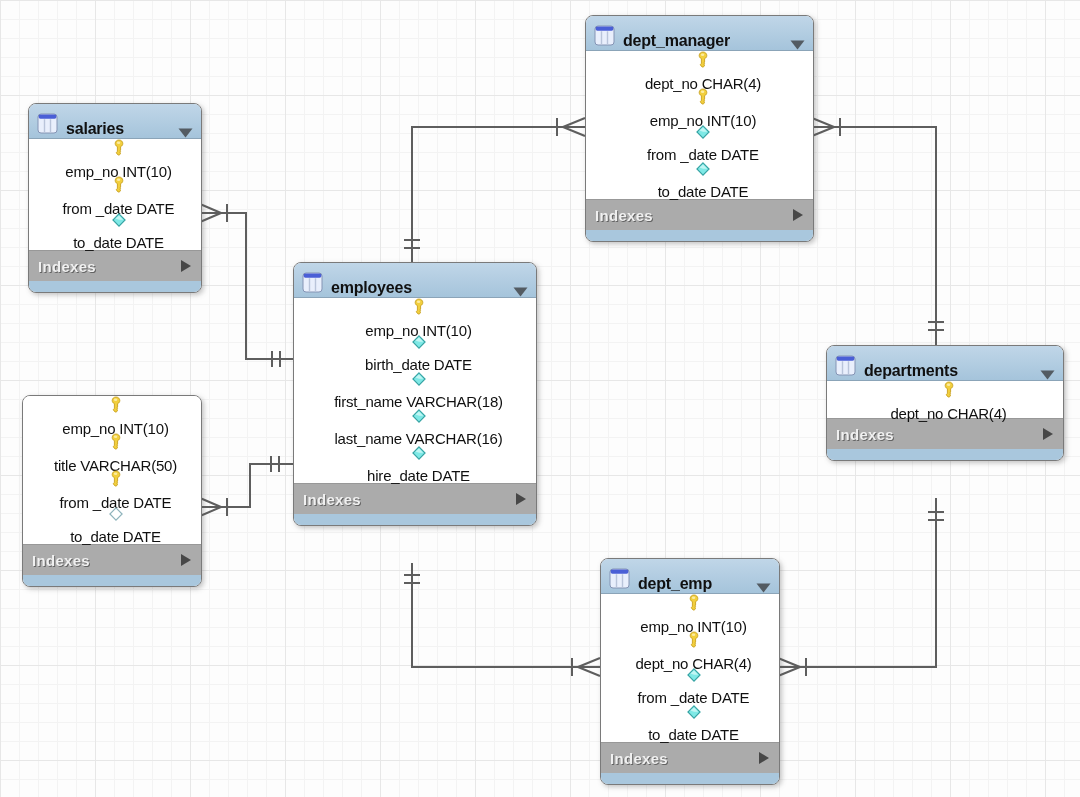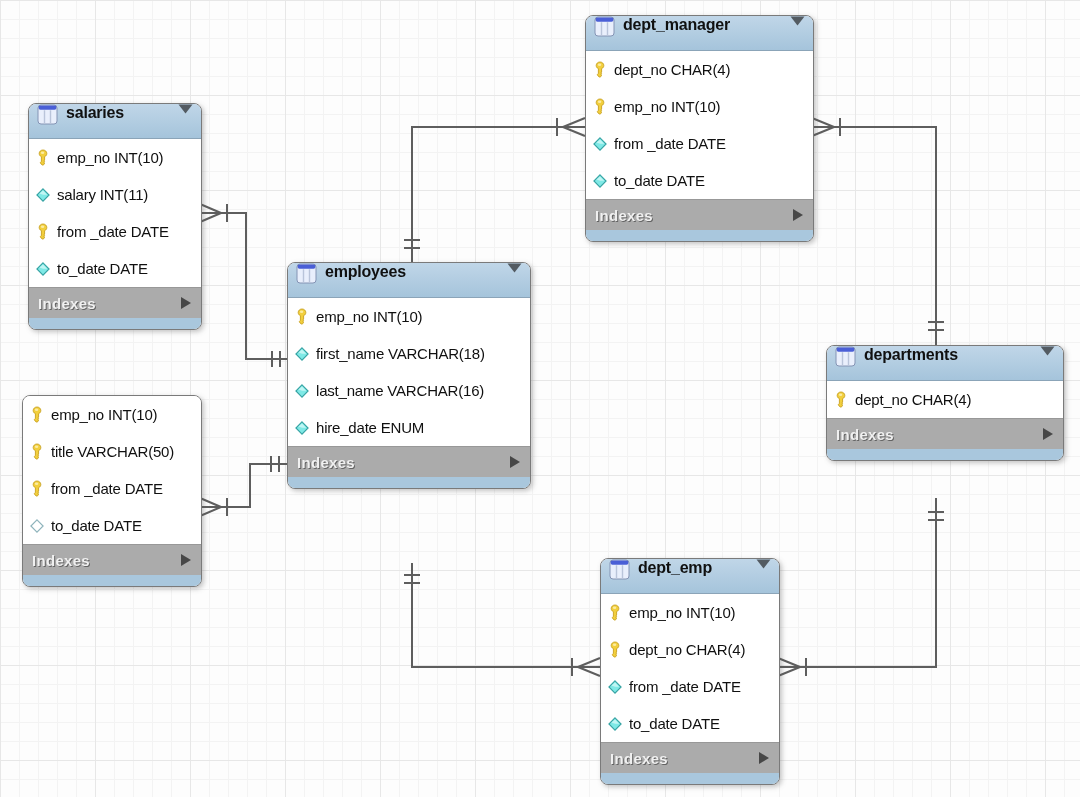--- a/index.html
+++ b/index.html
@@ -15,30 +15,30 @@
   }
   svg.connectors{position:absolute;left:0;top:0;z-index:1;}
   .connectors path{stroke:#5e5e5e;stroke-width:2;fill:none;}
   .table{
     position:absolute;z-index:2;
     border:1px solid #7a7a7a;border-radius:8px;overflow:hidden;
     box-shadow:2px 2px 5px rgba(90,90,90,.35);
     background:#fff;
   }
   .thead{
-    height:34px;display:flex;align-items:flex-start;gap:8px;padding:0 8px;
+    height:34px;display:flex;align-items:flex-end;gap:8px;padding:0 8px;
     background:linear-gradient(#c0d6e8,#a5c4db);
     border-bottom:1px solid #8ba4b8;
   }
   .tname{font-weight:bold;font-size:16px;color:#101010;letter-spacing:-0.2px;white-space:nowrap;}
   .collapse{margin-left:auto;display:flex;align-items:center;}
   .tbody{background:#fff;}
   .trow{
     height:37px;display:flex;align-items:center;gap:7px;padding-left:7px;
-    font-size:15px;color:#101010;letter-spacing:-0.2px;white-space:nowrap;
+    font-size:15px;color:#101010;letter-spacing:-0.2px;white-space:nowrap;flex-direction:column;
   }
   .cicon{width:14px;display:flex;justify-content:center;align-items:center;flex:none;}
   .tfoot{
     height:30px;background:#ababab;display:flex;align-items:center;padding:0 9px;
     border-top:1px solid #989898;
   }
   .findex{
     font-weight:bold;font-size:15px;color:#f0f0f0;
     text-shadow:1px 1px 0 rgba(95,95,95,.95);letter-spacing:.3px;
   }
@@ -103,29 +103,20 @@
           <span class="cicon">
             <svg width="12" height="17" viewBox="0 0 12 17">
               <path d="M6 1 C3.8 1 2.2 2.6 2.2 4.5 C2.2 5.9 3.1 7.1 4.4 7.7 L4.4 12.3 L3.3 13.7 L4.5 15.5 L6 16.2 L7.6 14.8 L6.9 13.8 L7.7 12.9 L6.9 12 L7.6 11 L7.6 7.7 C8.9 7.1 9.8 5.9 9.8 4.5 C9.8 2.6 8.2 1 6 1 Z" fill="#f2cf3d" stroke="#c79f1e" stroke-width="0.9"></path>
               <ellipse cx="5.6" cy="3.7" rx="1.7" ry="1.2" fill="#fbeca2"></ellipse>
             </svg>
           </span>
           <span>emp_no INT(10)</span>
         </div>
         <div class="trow">
           <span class="cicon">
-            <svg width="14" height="14" viewBox="0 0 14 14">
-              <polygon points="7,0.9 13.1,7 7,13.1 0.9,7" fill="#7fe9e6" stroke="#35a3a3" stroke-width="1.1"></polygon>
-              <polygon points="7,2.6 11.2,6.8 7,6.8 3.4,5.6" fill="#cdf8f6" opacity="0.85"></polygon>
-            </svg>
-          </span>
-          <span>salary INT(11)</span>
-        </div>
-        <div class="trow">
-          <span class="cicon">
             <svg width="12" height="17" viewBox="0 0 12 17">
               <path d="M6 1 C3.8 1 2.2 2.6 2.2 4.5 C2.2 5.9 3.1 7.1 4.4 7.7 L4.4 12.3 L3.3 13.7 L4.5 15.5 L6 16.2 L7.6 14.8 L6.9 13.8 L7.7 12.9 L6.9 12 L7.6 11 L7.6 7.7 C8.9 7.1 9.8 5.9 9.8 4.5 C9.8 2.6 8.2 1 6 1 Z" fill="#f2cf3d" stroke="#c79f1e" stroke-width="0.9"></path>
               <ellipse cx="5.6" cy="3.7" rx="1.7" ry="1.2" fill="#fbeca2"></ellipse>
             </svg>
           </span>
           <span>from _date DATE</span>
         </div>
         <div class="trow">
           <span class="cicon">
             <svg width="14" height="14" viewBox="0 0 14 14">
@@ -189,21 +180,21 @@
       <span class="findex">Indexes</span>
       <span class="farrow">
           <svg width="12" height="14" viewBox="0 0 12 14">
             <polygon points="1,1 11,7 1,13" fill="#474747"></polygon>
           </svg>
         </span>
     </div>
     <div class="tstrip"></div>
   </div>
 
-  <div class="table" style="left:287px;top:262px;width:242px">
+  <div class="table" style="left:293px;top:262px;width:242px">
     <div class="thead">
       <span class="ticon"><svg width="21" height="21" viewBox="0 0 21 21">
             <rect x="1" y="1" width="19" height="19" rx="3" fill="#e9effc" stroke="#8494b4"></rect>
             <rect x="1.6" y="1.6" width="17.8" height="4.2" rx="1.8" fill="#4a5fd6"></rect>
             <line x1="7.5" y1="6.2" x2="7.5" y2="19.4" stroke="#b9c4da" stroke-width="1.4"></line>
             <line x1="13.5" y1="6.2" x2="13.5" y2="19.4" stroke="#b9c4da" stroke-width="1.4"></line>
           </svg></span>
       <span class="tname">employees</span>
       <span class="collapse">
           <svg width="15" height="10" viewBox="0 0 15 10">
@@ -221,39 +212,48 @@
           </span>
           <span>emp_no INT(10)</span>
         </div>
         <div class="trow">
           <span class="cicon">
             <svg width="14" height="14" viewBox="0 0 14 14">
               <polygon points="7,0.9 13.1,7 7,13.1 0.9,7" fill="#7fe9e6" stroke="#35a3a3" stroke-width="1.1"></polygon>
               <polygon points="7,2.6 11.2,6.8 7,6.8 3.4,5.6" fill="#cdf8f6" opacity="0.85"></polygon>
             </svg>
           </span>
+          <span>birth_date DATE</span>
+        </div>
+        <div class="trow">
+          <span class="cicon">
+            <svg width="14" height="14" viewBox="0 0 14 14">
+              <polygon points="7,0.9 13.1,7 7,13.1 0.9,7" fill="#7fe9e6" stroke="#35a3a3" stroke-width="1.1"></polygon>
+              <polygon points="7,2.6 11.2,6.8 7,6.8 3.4,5.6" fill="#cdf8f6" opacity="0.85"></polygon>
+            </svg>
+          </span>
           <span>first_name VARCHAR(18)</span>
         </div>
         <div class="trow">
           <span class="cicon">
             <svg width="14" height="14" viewBox="0 0 14 14">
               <polygon points="7,0.9 13.1,7 7,13.1 0.9,7" fill="#7fe9e6" stroke="#35a3a3" stroke-width="1.1"></polygon>
               <polygon points="7,2.6 11.2,6.8 7,6.8 3.4,5.6" fill="#cdf8f6" opacity="0.85"></polygon>
             </svg>
           </span>
           <span>last_name VARCHAR(16)</span>
         </div>
         <div class="trow">
           <span class="cicon">
             <svg width="14" height="14" viewBox="0 0 14 14">
               <polygon points="7,0.9 13.1,7 7,13.1 0.9,7" fill="#7fe9e6" stroke="#35a3a3" stroke-width="1.1"></polygon>
               <polygon points="7,2.6 11.2,6.8 7,6.8 3.4,5.6" fill="#cdf8f6" opacity="0.85"></polygon>
             </svg>
           </span>
-          <span>hire_date ENUM</span>
+          <span>hire_date DATE</span>
         </div>
       </div>
     <div class="tfoot">
       <span class="findex">Indexes</span>
       <span class="farrow">
           <svg width="12" height="14" viewBox="0 0 12 14">
             <polygon points="1,1 11,7 1,13" fill="#474747"></polygon>
           </svg>
         </span>
     </div>

